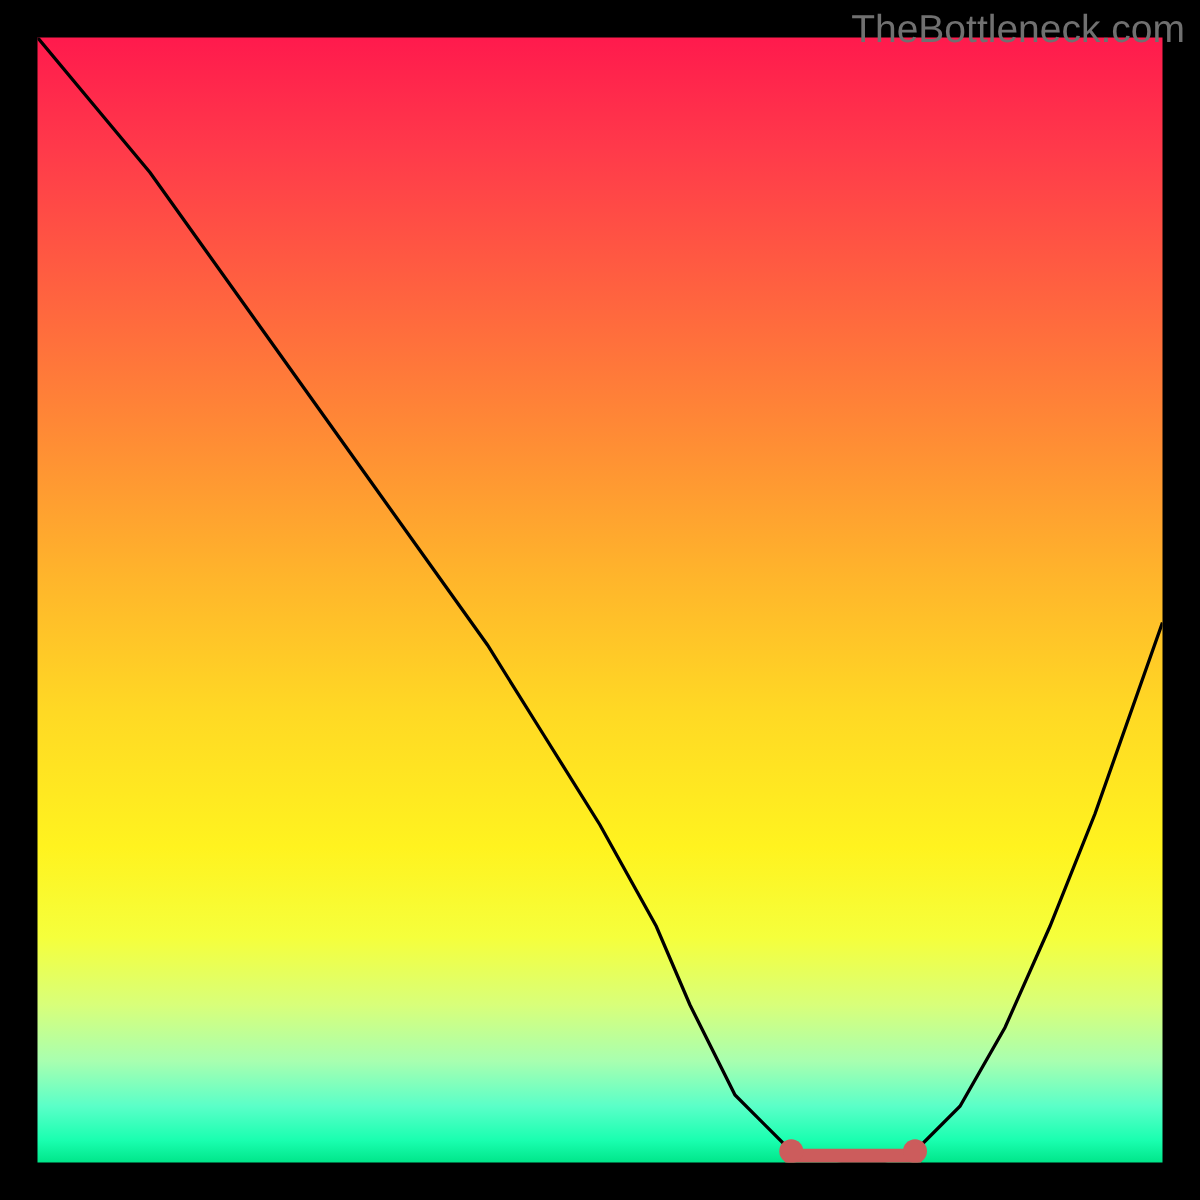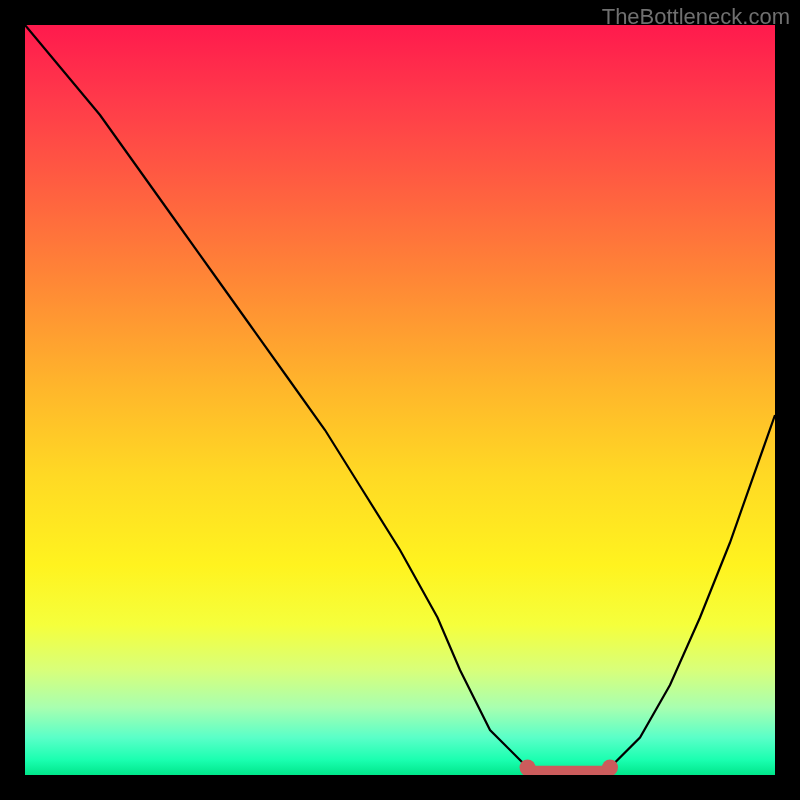--- a/index.html
+++ b/index.html
@@ -9,21 +9,21 @@
     height: 800px;
     background: #000;
     position: relative;
     font-family: Arial, sans-serif;
   }
   .watermark {
     position: absolute;
     top: 4px;
     right: 10px;
     color: #707070;
-    font-size: 22px;
+    font-size: 26px;
     font-weight: 400;
     z-index: 10;
   }
   .plot-area {
     position: absolute;
     left: 25px;
     top: 25px;
     width: 750px;
     height: 750px;
   }

